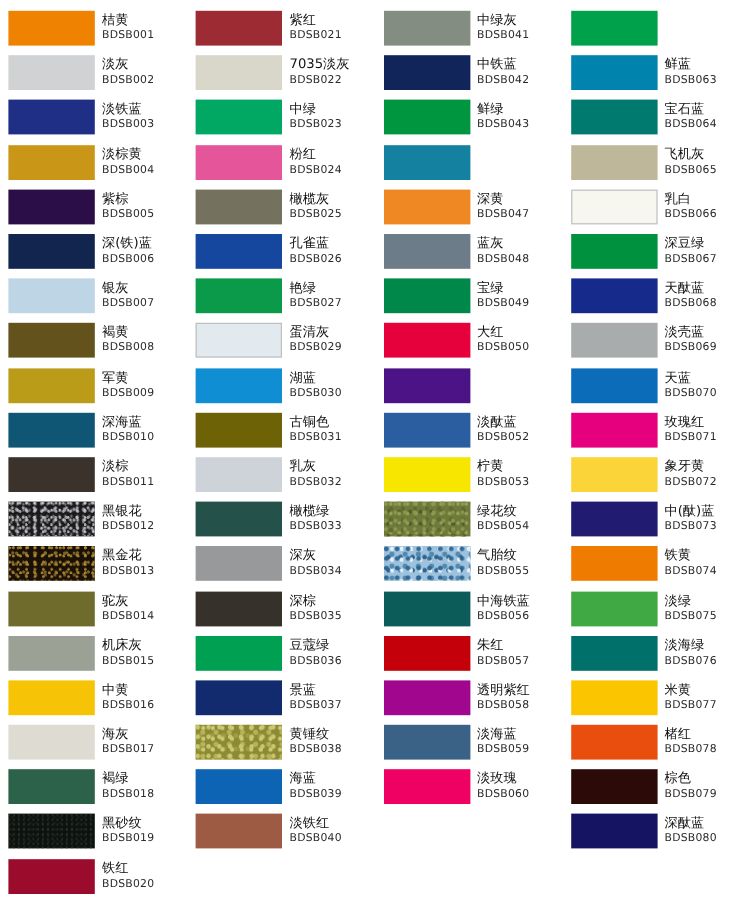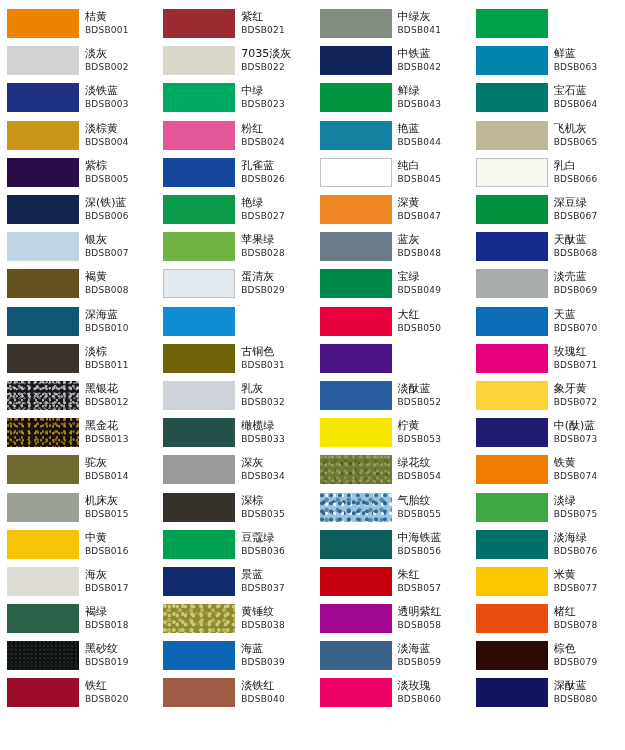--- a/index.html
+++ b/index.html
@@ -125,20 +125,27 @@
         </div>
       </div>
       <div class="swatch-row">
         <div class="chip" style="background-color:#63521c;"></div>
         <div class="labels">
           <div class="name">褐黄</div>
           <div class="code">BDSB008</div>
         </div>
       </div>
       <div class="swatch-row">
+        <div class="chip" style="background-color:#bb9c18;"></div>
+        <div class="labels">
+          <div class="name">军黄</div>
+          <div class="code">BDSB009</div>
+        </div>
+      </div>
+      <div class="swatch-row">
         <div class="chip" style="background-color:#0e5674;"></div>
         <div class="labels">
           <div class="name">深海蓝</div>
           <div class="code">BDSB010</div>
         </div>
       </div>
       <div class="swatch-row">
         <div class="chip" style="background-color:#3b322b;"></div>
         <div class="labels">
           <div class="name">淡棕</div>
@@ -232,49 +239,53 @@
         </div>
       </div>
       <div class="swatch-row">
         <div class="chip" style="background-color:#e4559a;"></div>
         <div class="labels">
           <div class="name">粉红</div>
           <div class="code">BDSB024</div>
         </div>
       </div>
       <div class="swatch-row">
+        <div class="chip" style="background-color:#74725e;"></div>
+        <div class="labels">
+          <div class="name">橄榄灰</div>
+          <div class="code">BDSB025</div>
+        </div>
+      </div>
+      <div class="swatch-row">
         <div class="chip" style="background-color:#14479d;"></div>
         <div class="labels">
           <div class="name">孔雀蓝</div>
           <div class="code">BDSB026</div>
         </div>
       </div>
       <div class="swatch-row">
         <div class="chip" style="background-color:#0a9a49;"></div>
         <div class="labels">
           <div class="name">艳绿</div>
           <div class="code">BDSB027</div>
         </div>
       </div>
       <div class="swatch-row">
-        <div class="chip" style="background-color:#73b447;"></div>
-        <div class="labels">
-          <div class="name">苹果绿</div>
-          <div class="code">BDSB028</div>
-        </div>
-      </div>
-      <div class="swatch-row">
         <div class="chip bordered" style="background-color:#e3eaef;"></div>
         <div class="labels">
           <div class="name">蛋清灰</div>
           <div class="code">BDSB029</div>
         </div>
       </div>
       <div class="swatch-row">
         <div class="chip" style="background-color:#108ed3;"></div>
+        <div class="labels">
+          <div class="name">湖蓝</div>
+          <div class="code">BDSB030</div>
+        </div>
       </div>
       <div class="swatch-row">
         <div class="chip" style="background-color:#6d6206;"></div>
         <div class="labels">
           <div class="name">古铜色</div>
           <div class="code">BDSB031</div>
         </div>
       </div>
       <div class="swatch-row">
         <div class="chip" style="background-color:#ced3da;"></div>
@@ -357,31 +368,20 @@
       </div>
       <div class="swatch-row">
         <div class="chip" style="background-color:#00963f;"></div>
         <div class="labels">
           <div class="name">鲜绿</div>
           <div class="code">BDSB043</div>
         </div>
       </div>
       <div class="swatch-row">
         <div class="chip" style="background-color:#1481a0;"></div>
-        <div class="labels">
-          <div class="name">艳蓝</div>
-          <div class="code">BDSB044</div>
-        </div>
-      </div>
-      <div class="swatch-row">
-        <div class="chip bordered" style="background-color:#ffffff;"></div>
-        <div class="labels">
-          <div class="name">纯白</div>
-          <div class="code">BDSB045</div>
-        </div>
       </div>
       <div class="swatch-row">
         <div class="chip" style="background-color:#ef8722;"></div>
         <div class="labels">
           <div class="name">深黄</div>
           <div class="code">BDSB047</div>
         </div>
       </div>
       <div class="swatch-row">
         <div class="chip" style="background-color:#6c7c88;"></div>

